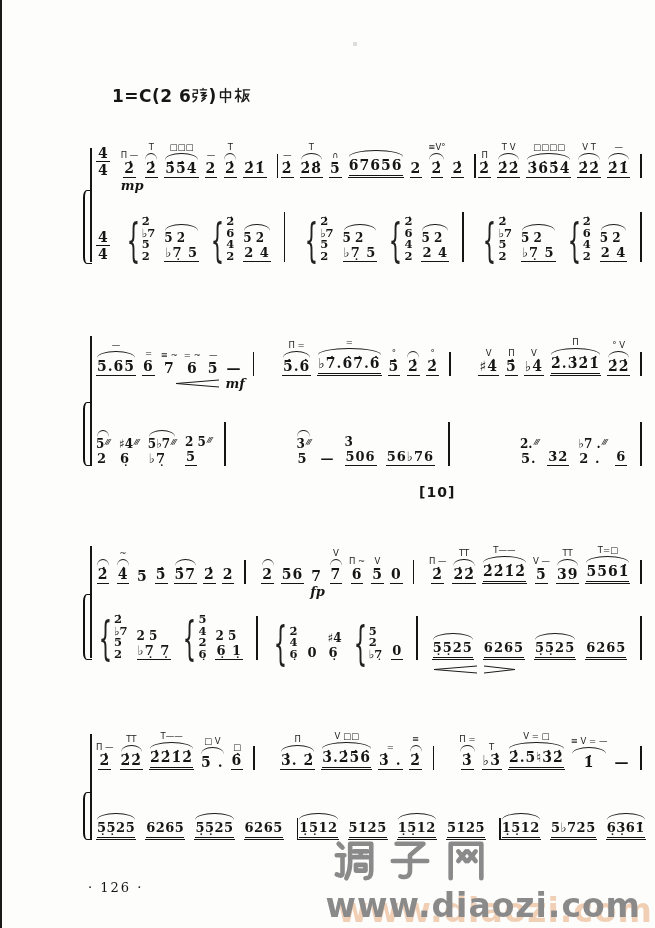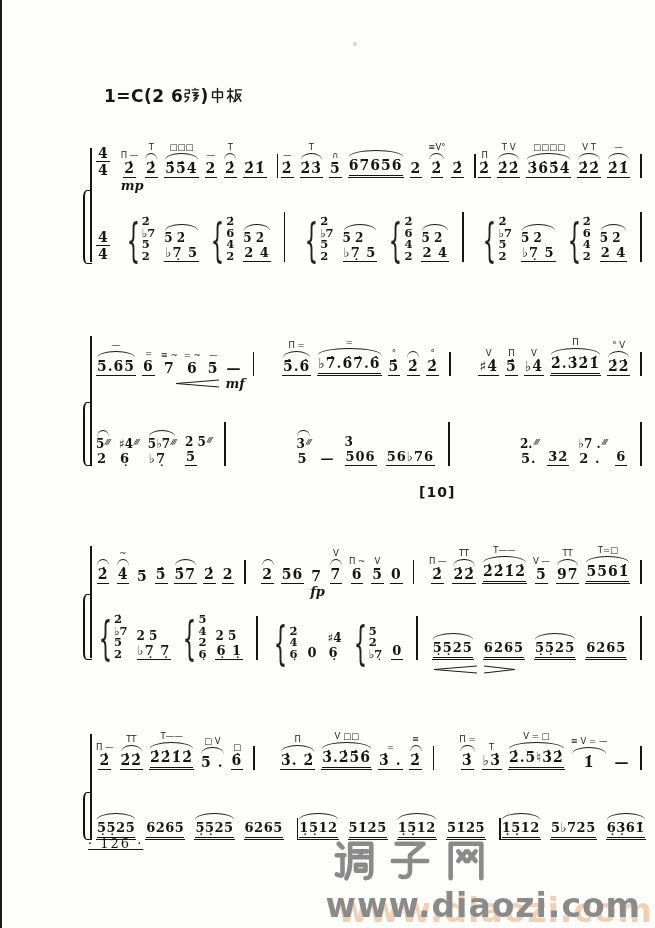--- a/index.html
+++ b/index.html
@@ -1,24 +1,24 @@
 <!DOCTYPE html>
 <html><head>
 <meta charset="utf-8">
 <style>
   html,body{margin:0;padding:0;background:#e8e8e8;}
   .page{position:relative;width:655px;height:928px;background:#fdfdfc;overflow:hidden;
         font-family:"DejaVu Serif","DejaVu Sans",serif;color:#161616;}
   .scan-edge{position:absolute;left:0;top:0;width:2px;height:100%;background:#1a1a1a;}
   .speck{position:absolute;left:353px;top:42px;width:4px;height:4px;background:#bbb;opacity:.5;}
 
-  .heading{position:absolute;left:104px;top:86px;font:700 17px "DejaVu Sans",sans-serif;
+  .heading{position:absolute;left:112px;top:86px;font:700 17px "DejaVu Sans",sans-serif;
            letter-spacing:.5px;white-space:nowrap;}
   .reh{position:absolute;left:419px;top:484px;font:800 14px "DejaVu Sans",sans-serif;letter-spacing:1px;text-align:center;}
-  .pagenum{position:absolute;left:88px;top:836px;font:400 13px "DejaVu Serif",serif;letter-spacing:2px;text-decoration:underline;}
+  .pagenum{position:absolute;left:88px;top:880px;font:400 13px "DejaVu Serif",serif;letter-spacing:2px;}
 
   
   .line{position:absolute;left:96px;width:546px;display:flex;align-items:flex-end;
         justify-content:space-between;}
   #system1-melody{top:120px;height:58px}
   #system1-accomp{top:186px;height:76px}
   #system2-melody{top:320px;height:56px}
   #system2-accomp{top:404px;height:62px}
   #system3-melody{top:528px;height:56px}
   #system3-accomp{top:592px;height:68px}
@@ -146,21 +146,21 @@
           <div class="bar"></div>
         </div>
         <div class="meas">
           <div class="grp">
             <div class="ann">—</div>
             <div class="n u1">2̇</div>
           </div>
           <div class="grp">
             <div class="ann">T</div>
             <div class="slur"></div>
-            <div class="n u1">2̇3̇</div>
+            <div class="n u1">2̇8̇</div>
           </div>
           <div class="grp">
             <div class="ann">∩</div>
             <div class="n u1">5</div>
           </div>
           <div class="grp">
             <div class="slur"></div>
             <div class="n u1">67656<span class="l2"></span></div>
           </div>
           <div class="grp">
@@ -568,21 +568,21 @@
             <div class="slur"></div>
             <div class="n u1">2̇2̇1̇2̇<span class="l2"></span></div>
           </div>
           <div class="grp">
             <div class="ann">V —</div>
             <div class="n u1">5</div>
           </div>
           <div class="grp">
             <div class="ann">TT</div>
             <div class="slur"></div>
-            <div class="n u1">97</div>
+            <div class="n u1">39</div>
           </div>
           <div class="grp">
             <div class="ann">T=□</div>
             <div class="slur"></div>
             <div class="n u1">5561̇<span class="l2"></span></div>
           </div>
           <div class="bar"></div>
         </div>
       </div>
       <div class="line accomp" id="system3-accomp">

